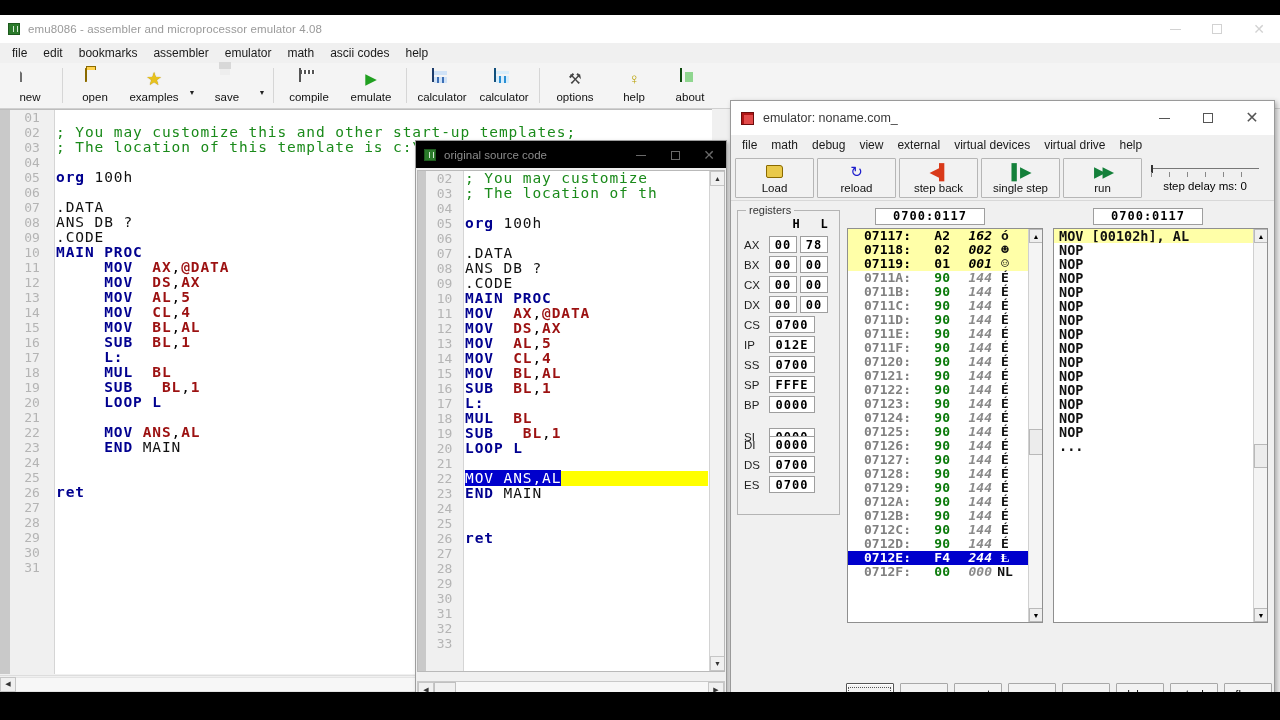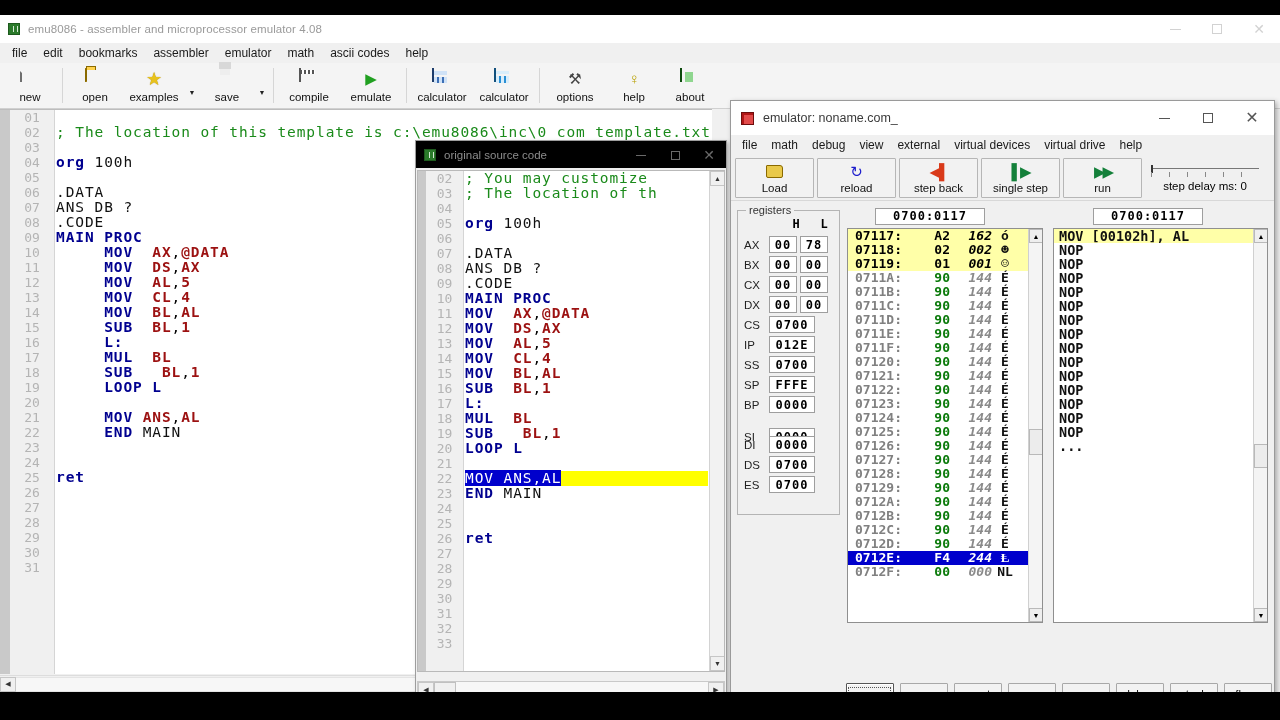--- a/index.html
+++ b/index.html
@@ -190,21 +190,21 @@
 
   
   .memwrap { position:absolute; left:112px; top:22px; width:196px; height:395px; }
   .addrbox { position:absolute; left:28px; top:-20px; width:110px; height:17px; background:#fff;
              border:1px solid #9e9e9e; font-family:"DejaVu Sans Mono", monospace; font-size:12px;
              font-weight:bold; text-align:center; line-height:15px; letter-spacing:1px; }
   .memlist { position:absolute; left:0; top:0; width:196px; height:395px; background:#fff;
              border:1px solid #8f8f8f; overflow:hidden; }
   .memrow { height:14px; line-height:14px; display:flex; font-family:"DejaVu Sans Mono", monospace;
             font-size:13px; font-weight:bold; white-space:pre; }
-  .memrow .a { width:72px; color:#808080; padding-left:7px; }
+  .memrow .a { width:72px; color:#808080; padding-left:7px;text-align:center; }
   .memrow .h { width:30px; color:#0a7a0a; text-align:right; }
   .memrow .d { width:42px; color:#8a8a8a; text-align:right;font-style:italic; }
   .memrow .c { width:26px; color:#111; text-align:center; }
   .memrow.hi { background:#ffffa8; }
   .memrow.hi .a { color:#000; } .memrow.hi .h { color:#000; } .memrow.hi .d { color:#000; }
   .memrow.sel { background:#0000cc; }
   .memrow.sel .a,.memrow.sel .h,.memrow.sel .d,.memrow.sel .c { color:#fff; }
   .memvsb { position:absolute; right:0; top:0; width:14px; height:100%; background:#f4f4f4;
             border-left:1px solid #d0d0d0; }
   .memvsb .up,.memvsb .dn { width:14px;height:14px;background:#eee;border:1px solid #b9b9b9;
@@ -369,20 +369,21 @@
             <div class="ln">25</div>
             <div class="ln">26</div>
             <div class="ln">27</div>
             <div class="ln">28</div>
             <div class="ln">29</div>
             <div class="ln">30</div>
             <div class="ln">31</div>
           </div>
         <div class="codearea" id="mainCode">
             <div class="cl">&nbsp;</div>
+            <div class="cl"><span class="c-comment">; You may customize this and other start-up templates;</span></div>
             <div class="cl"><span class="c-comment">; The location of this template is c:\emu8086\inc\0_com_template.txt</span></div>
             <div class="cl">&nbsp;</div>
             <div class="cl"><span class="c-kw">org</span>&nbsp;<span class="c-plain">100h</span></div>
             <div class="cl">&nbsp;</div>
             <div class="cl"><span class="c-plain">.DATA</span></div>
             <div class="cl"><span class="c-plain">ANS</span>&nbsp;<span class="c-plain">DB ?</span></div>
             <div class="cl"><span class="c-plain">.CODE</span></div>
             <div class="cl"><span class="c-kw">MAIN</span>&nbsp;<span class="c-kw">PROC</span></div>
             <div class="cl">&nbsp;&nbsp;&nbsp;&nbsp;&nbsp;<span class="c-kw">MOV</span>&nbsp;&nbsp;<span class="c-reg">AX</span>,<span class="c-reg">@DATA</span></div>
             <div class="cl">&nbsp;&nbsp;&nbsp;&nbsp;&nbsp;<span class="c-kw">MOV</span>&nbsp;&nbsp;<span class="c-reg">DS</span>,<span class="c-reg">AX</span></div>

